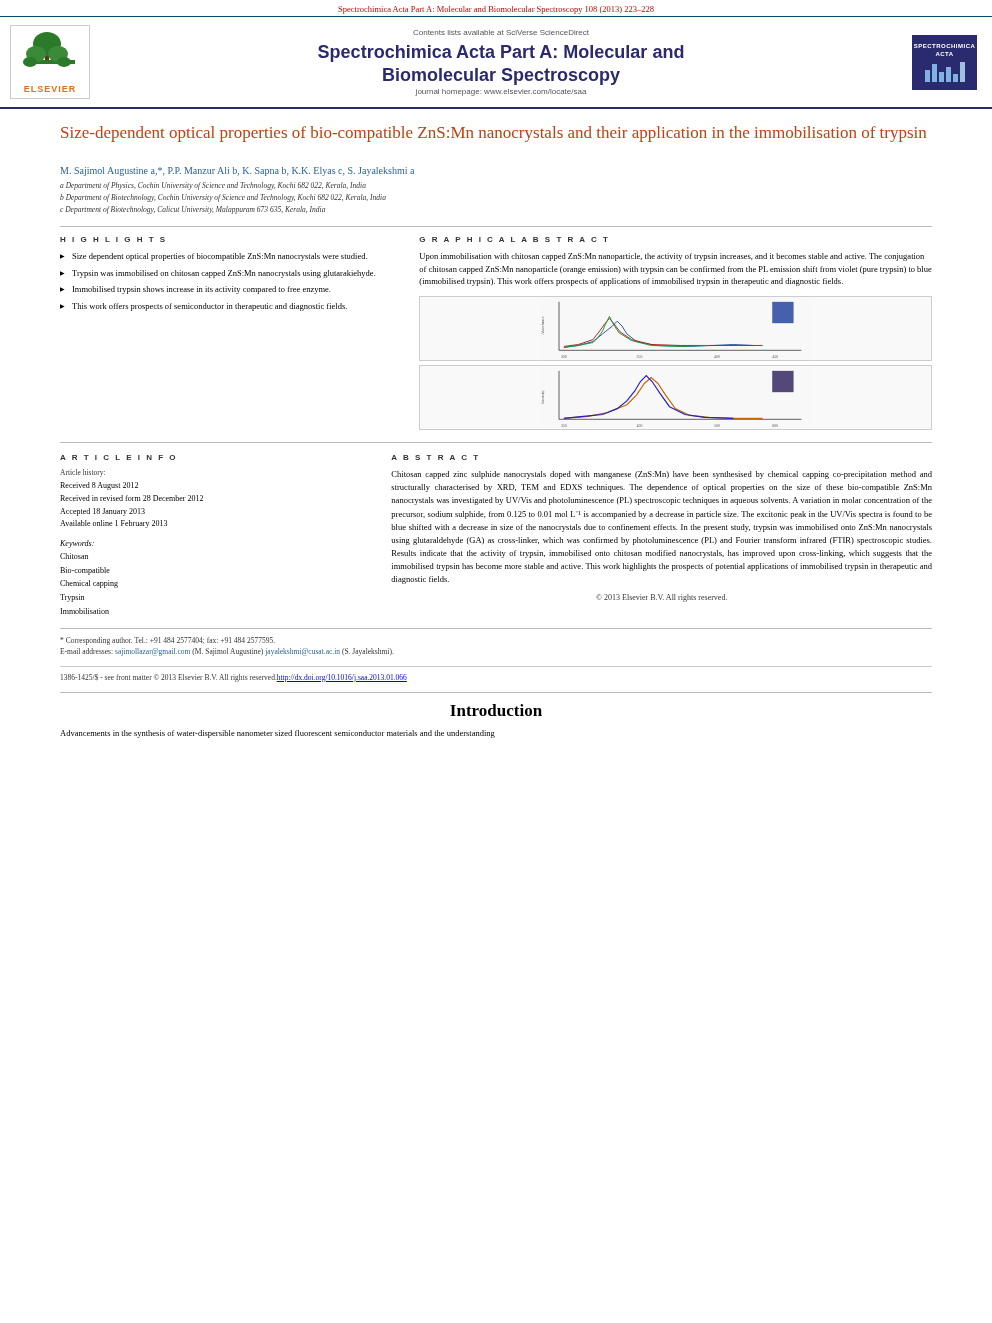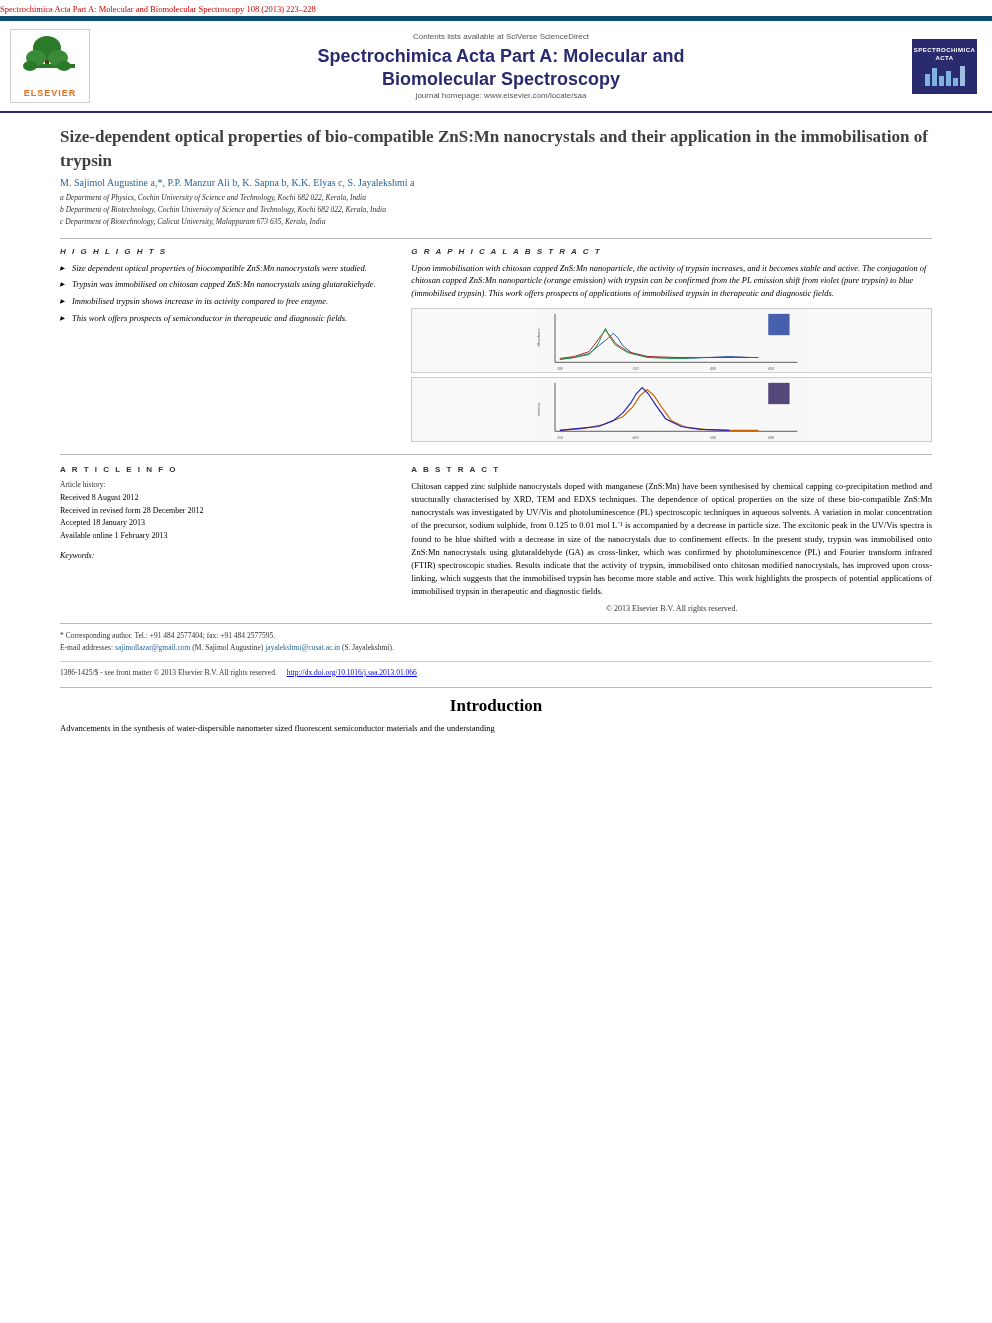--- a/index.html
+++ b/index.html
@@ -6,25 +6,25 @@
     body {
       background: #fff;
       font-family: 'Times New Roman', Times, serif;
       font-size: 10px;
       color: #000;
       width: 992px;
       min-height: 1323px;
     }
 
     .top-bar {
-      text-align: left;
+      text-align: center;
       font-size: 8.5px;
       color: #c00;
       padding: 4px 0 2px;
-      border-bottom: 5px solid #0c4a6e;
+      border-bottom: 1px solid #0c4a6e;
     }
 
     .journal-header {
       display: flex;
       align-items: center;
       border-bottom: 2px solid #2a2a6e;
       padding: 8px 10px;
       gap: 10px;
     }
 
@@ -114,24 +114,24 @@
       width: 5px;
       background: #7fb2e0;
     }
 
     .article-content {
       padding: 12px 60px 10px 60px;
     }
 
     .article-title {
       font-size: 17px;
-      font-weight: bold;
-      color: #404040;
+      font-weight: normal;
+      color: #c2410c;
       line-height: 1.4;
-      margin-bottom: 4px;
+      margin-bottom: 20px;
     }
 
     .authors {
       font-size: 10px;
       color: #2a6496;
       margin-bottom: 4px;
     }
 
     .affiliations {
       font-size: 7.5px;
@@ -142,23 +142,22 @@
     }
 
     .divider {
       border: none;
       border-top: 1px solid #bbb;
       margin: 8px 0;
     }
 
     .two-col {
       display: flex;
-      gap: 20px;
+      gap: 28px;
       margin-top: 8px;
-      font-style: italic;
     }
 
     .left-col {
       width: 38%;
     }
 
     .right-col {
       flex: 1;
     }
 
@@ -212,21 +211,20 @@
       align-items: center;
       justify-content: center;
       font-size: 7px;
       color: #999;
       position: relative;
       overflow: hidden;
     }
 
     .bottom-section {
       display: flex;
-      gap: 20px;
       margin-top: 10px;
     }
 
     .article-info {
       width: 38%;
     }
 
     .abstract-section {
       flex: 1;
     }
@@ -283,21 +281,20 @@
     }
 
     .footnote-item a {
       color: #2a6496;
       text-decoration: none;
       text-align: right;
     }
 
     .footer-legal {
       display: flex;
-      gap: 10px;
       margin-top: 8px;
       font-size: 7.5px;
       color: #333;
       border-top: 1px solid #ccc;
       padding-top: 6px;
     }
 
     .introduction-section {
       margin-top: 10px;
     }
@@ -456,20 +453,27 @@
       <div class="info-label">Article history:</div>
       <div class="info-content">
         <div>Received 8 August 2012</div>
         <div>Received in revised form 28 December 2012</div>
         <div>Accepted 18 January 2013</div>
         <div>Available online 1 February 2013</div>
       </div>
 
       <div class="keywords-section">
         <div class="keywords-title">Keywords:</div>
+        <div class="keywords-list">
+          <div>Chitosan</div>
+          <div>Bio-compatible</div>
+          <div>Chemical capping</div>
+          <div>Trypsin</div>
+          <div>Immobilisation</div>
+        </div>
       </div>
     </div>
 
     <div class="abstract-section">
       <div class="section-label">A B S T R A C T</div>
       <div class="abstract-text">Chitosan capped zinc sulphide nanocrystals doped with manganese (ZnS:Mn) have been synthesised by chemical capping co-precipitation method and structurally characterised by XRD, TEM and EDXS techniques. The dependence of optical properties on the size of these bio-compatible ZnS:Mn nanocrystals was investigated by UV/Vis and photoluminescence (PL) spectroscopic techniques in aqueous solvents. A variation in molar concentration of the precursor, sodium sulphide, from 0.125 to 0.01 mol L⁻¹ is accompanied by a decrease in particle size. The excitonic peak in the UV/Vis spectra is found to be blue shifted with a decrease in size of the nanocrystals due to confinement effects. In the present study, trypsin was immobilised onto ZnS:Mn nanocrystals using glutaraldehyde (GA) as cross-linker, which was confirmed by photoluminescence (PL) and Fourier transform infrared (FTIR) spectroscopic studies. Results indicate that the activity of trypsin, immobilised onto chitosan modified nanocrystals, has improved upon cross-linking, which suggests that the immobilised trypsin has become more stable and active. This work highlights the prospects of potential applications of immobilised trypsin in therapeutic and diagnostic fields.</div>
       <div class="copyright-line">© 2013 Elsevier B.V. All rights reserved.</div>
     </div>
   </div>
 

